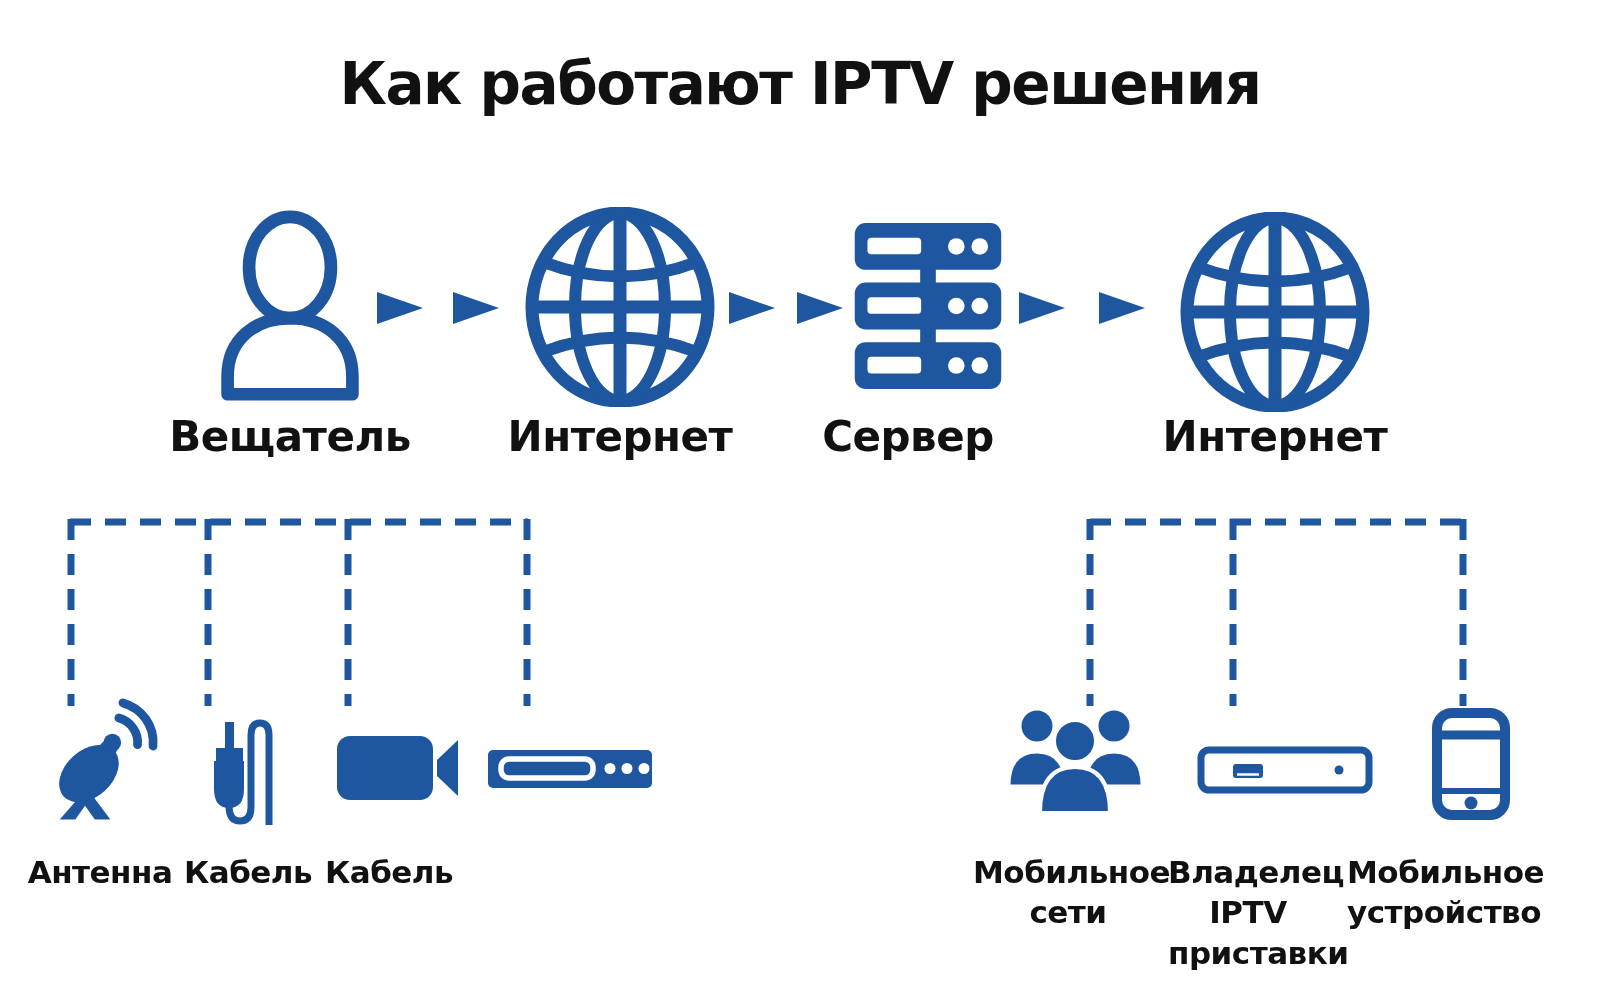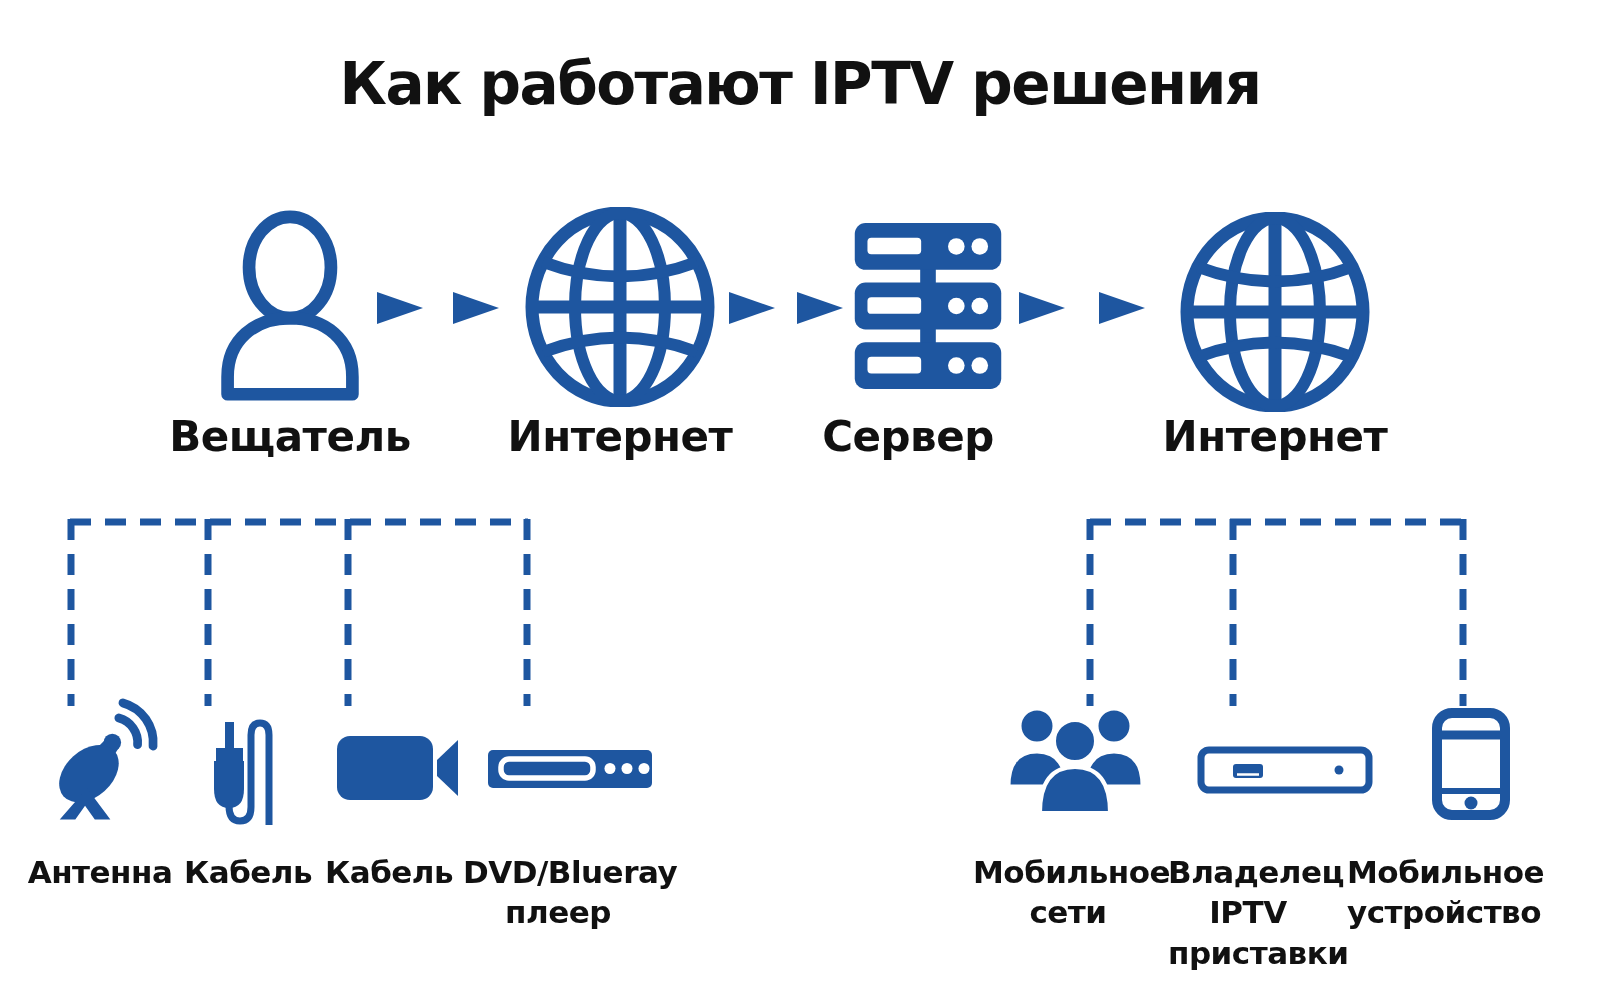--- a/index.html
+++ b/index.html
@@ -161,21 +161,20 @@
       <rect x="13" y="9" width="92" height="19" rx="8" fill="none" stroke="#fff" stroke-width="5.5"></rect>
       <circle cx="122" cy="18.5" r="5.5" fill="#fff"></circle>
       <circle cx="139" cy="18.5" r="5.5" fill="#fff"></circle>
       <circle cx="156" cy="18.5" r="5.5" fill="#fff"></circle>
     </svg>
   </div>
 
   <div class="item-label" style="left:20px;top:852px;width:160px">Антенна</div>
   <div class="item-label" style="left:168px;top:852px;width:160px">Кабель</div>
   <div class="item-label" style="left:309px;top:852px;width:160px">Кабель</div>
-  <div class="item-label" style="left:463px;top:852px;width:190px">DVD/Blueray плеер</div>
 
   <div class="icon" style="left:1003px;top:700px;width:145px;height:115px">
     <svg viewBox="0 0 145 115">
       <circle cx="34" cy="26" r="17" fill="currentColor" stroke="#fff" stroke-width="3"></circle>
       <path d="M 6 86 Q 6 52 34 52 Q 62 52 62 86 Z" fill="currentColor" stroke="#fff" stroke-width="3"></path>
       <circle cx="111" cy="26" r="17" fill="currentColor" stroke="#fff" stroke-width="3"></circle>
       <path d="M 83 86 Q 83 52 111 52 Q 139 52 139 86 Z" fill="currentColor" stroke="#fff" stroke-width="3"></path>
       <circle cx="72" cy="41" r="21" fill="currentColor" stroke="#fff" stroke-width="4"></circle>
       <path d="M 37 113 Q 37 67 72 67 Q 107 67 107 113 Z" fill="currentColor" stroke="#fff" stroke-width="4"></path>
     </svg>

